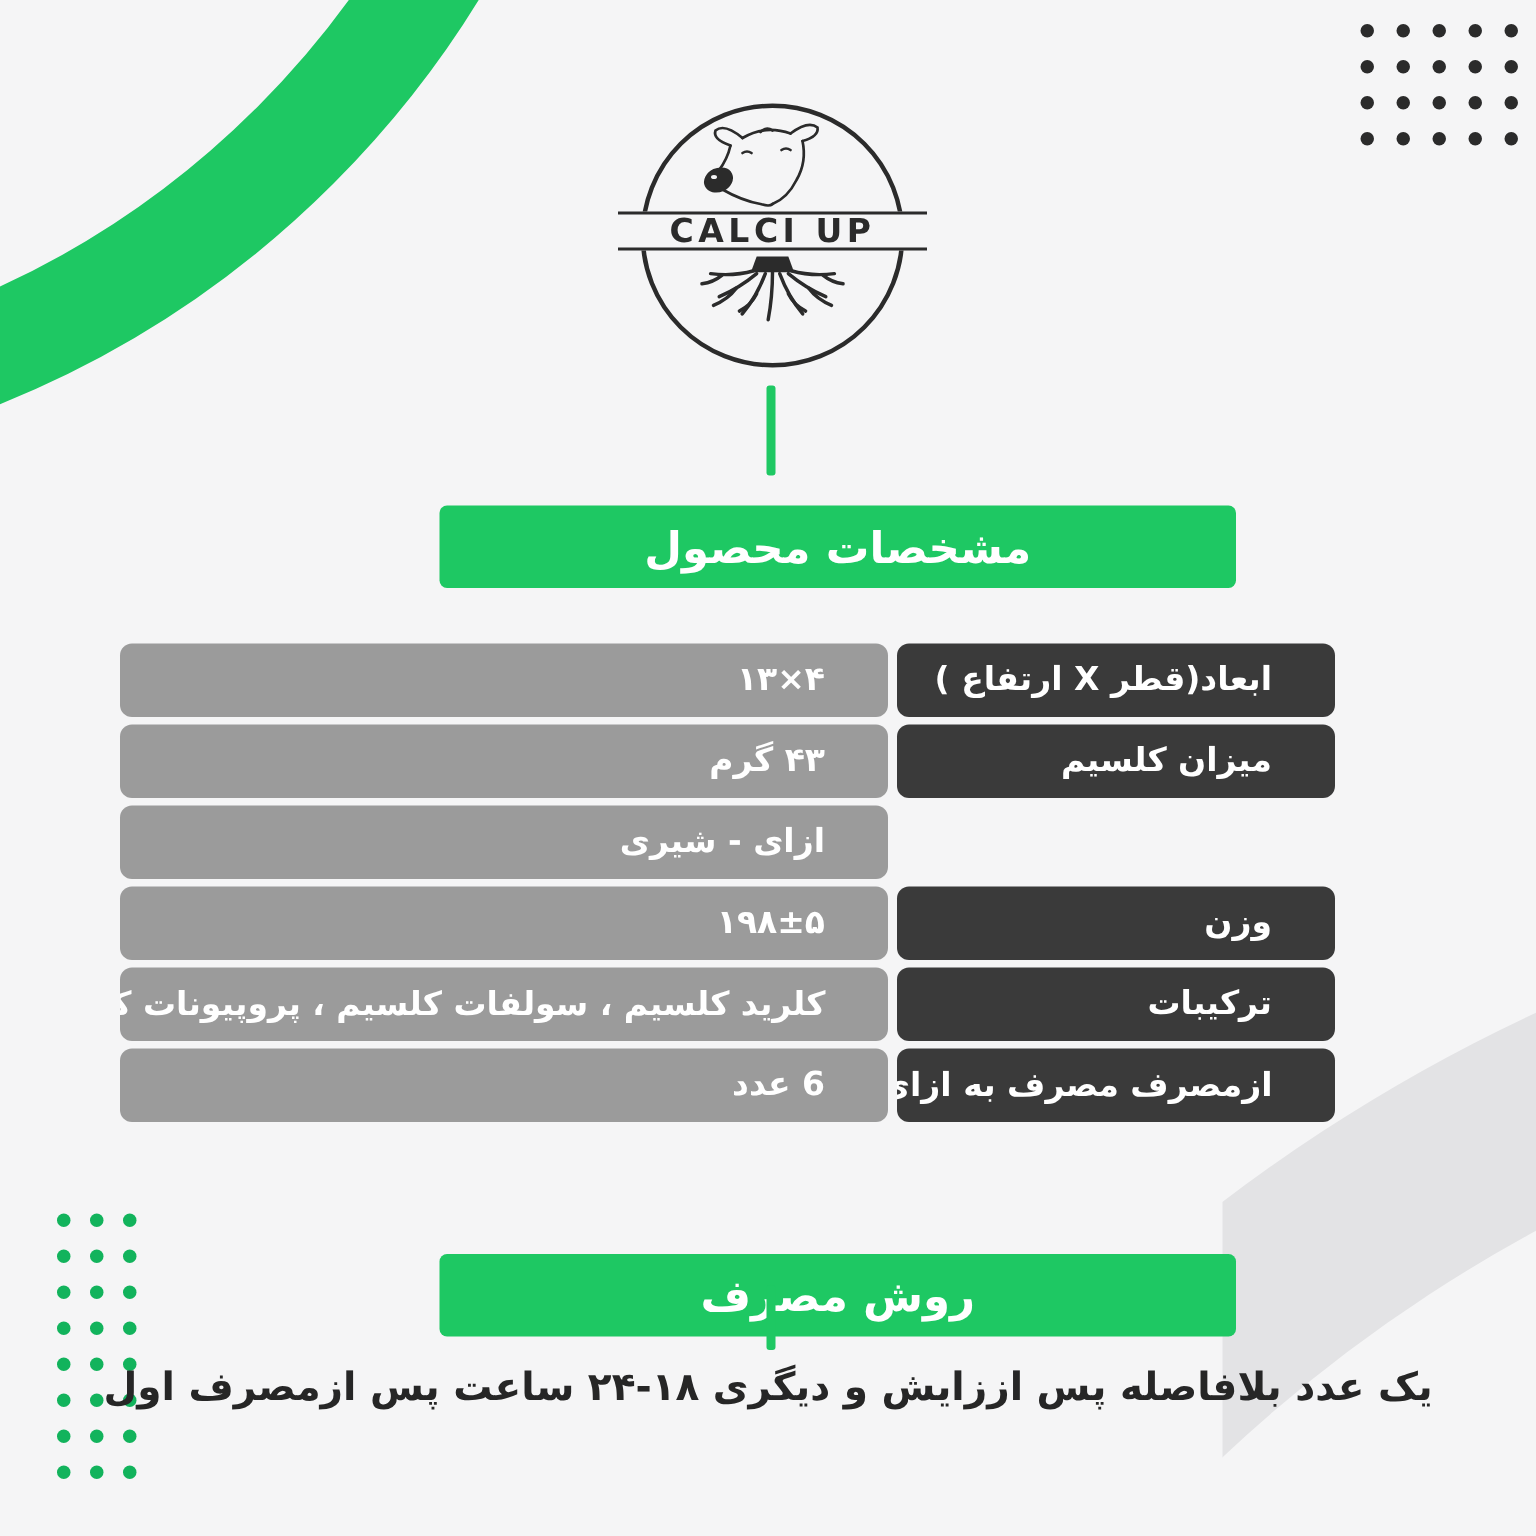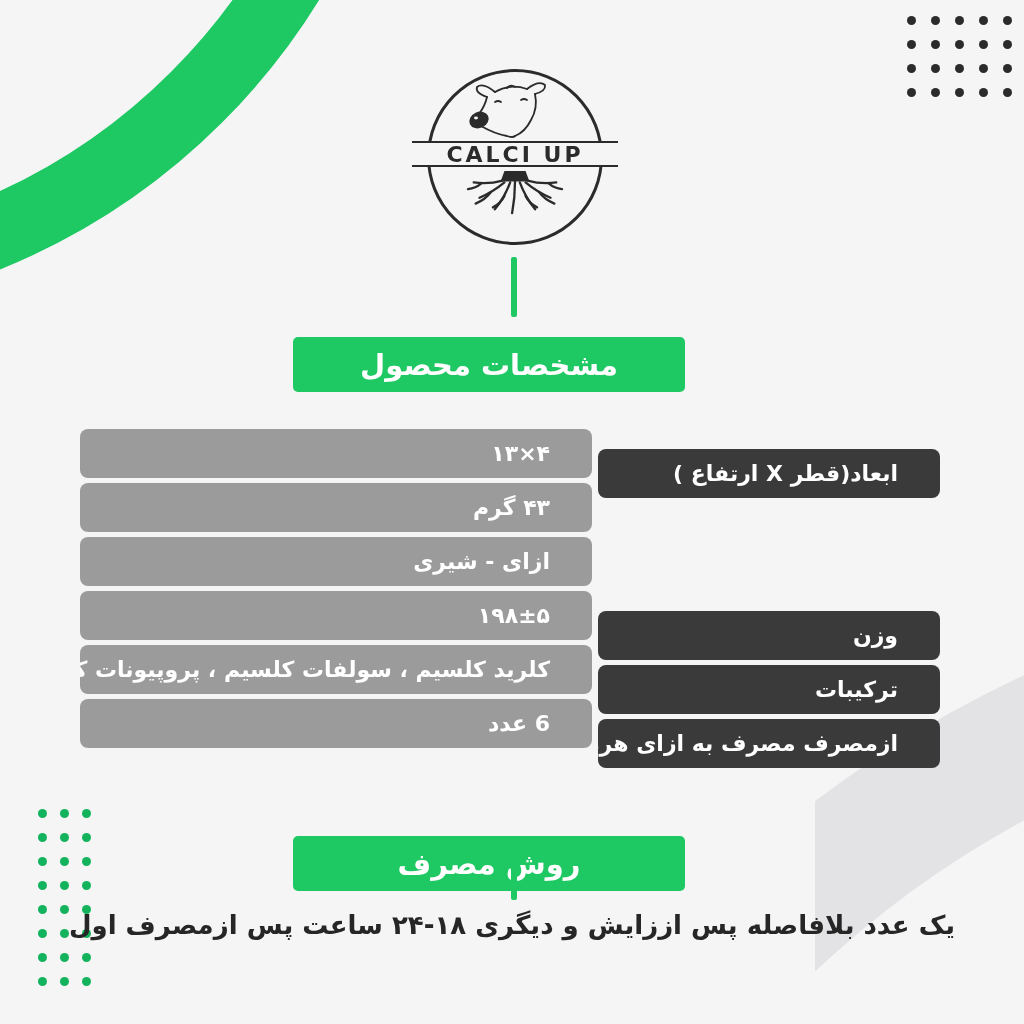--- a/index.html
+++ b/index.html
@@ -48,39 +48,39 @@
     font-size:22px;font-weight:bold;letter-spacing:3px;
     color:var(--ink,#2b2b2b);white-space:nowrap;
   }
   .logo-cow{position:absolute;left:465px;top:78px;}
   .logo-roots{position:absolute;left:459px;top:169px;}
   
   .vbar{position:absolute;left:511px;width:6px;background:var(--green,#1ec863);border-radius:2px;}
   .vbar1{top:257px;height:60px;}
   .vbar2{top:857px;height:43px;}
   .banner{
-    position:absolute;left:293px;width:392px;height:55px;
+    position:absolute;left:293px;width:531px;height:55px;
     background:var(--green,#1ec863);border-radius:5px;
     color:#fff;font-weight:bold;font-size:29px;
     display:flex;align-items:center;justify-content:center;
     direction:rtl;
   }
   .banner1{top:337px;}
   .banner2{top:803px;margin-top:33px;}
   
   .spec-table{position:absolute;left:80px;top:429px;width:870px;}
   .spec-row{display:flex;height:49px;margin-bottom:5px;}
   .cell{
     box-sizing:border-box;height:49px;border-radius:8px;
     direction:rtl;text-align:right;
     color:#fff;font-weight:bold;font-size:22px;line-height:49px;
     padding-right:42px;white-space:nowrap;overflow:hidden;
   }
   .cell.value{width:512px;background:var(--cell-gray,#9b9b9b);margin-right:6px;}
-  .cell.label{width:342px;background:var(--cell-dark,#3a3a3a);margin-top:20px;}
+  .cell.label{width:292px;background:var(--cell-dark,#3a3a3a);}
   
   .usage-note{
     position:absolute;left:62px;top:910px;width:900px;
     direction:rtl;text-align:center;
     font-size:26px;font-weight:bold;color:#262626;
   }
 </style>
 </head>
 <body>
 
@@ -183,20 +183,21 @@
     <span>مشخصات محصول</span>
   </div>
 
   <div class="spec-table">
     <div class="spec-row">
       <div class="cell value">۴×۱۳</div>
       <div class="cell label">ابعاد(قطر X ارتفاع )</div>
     </div>
     <div class="spec-row">
       <div class="cell value">۴۳ گرم</div>
+      <div class="cell label">میزان کلسیم</div>
     </div>
     <div class="spec-row">
       <div class="cell value">ازای - شیری</div>
     </div>
     <div class="spec-row">
       <div class="cell value">۱۹۸±۵</div>
       <div class="cell label">وزن</div>
     </div>
     <div class="spec-row">
       <div class="cell value">کلرید کلسیم ، سولفات کلسیم ، پروپیونات کلسیم</div>

